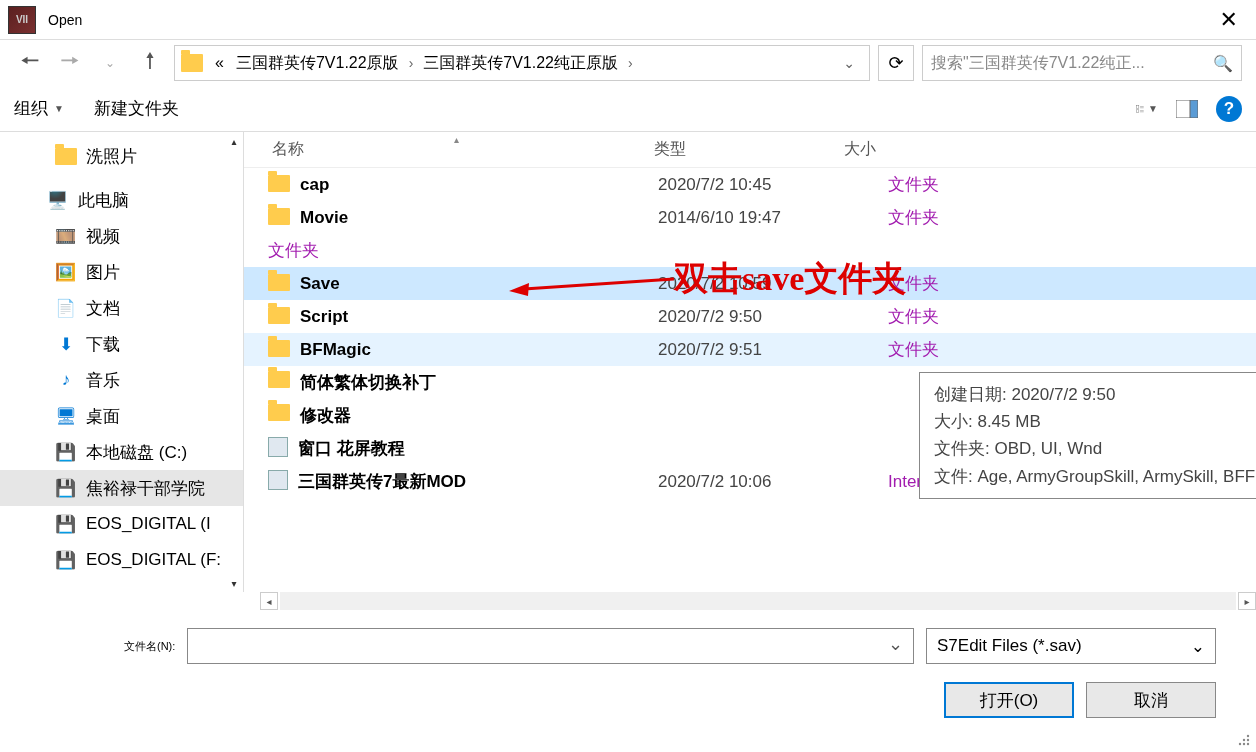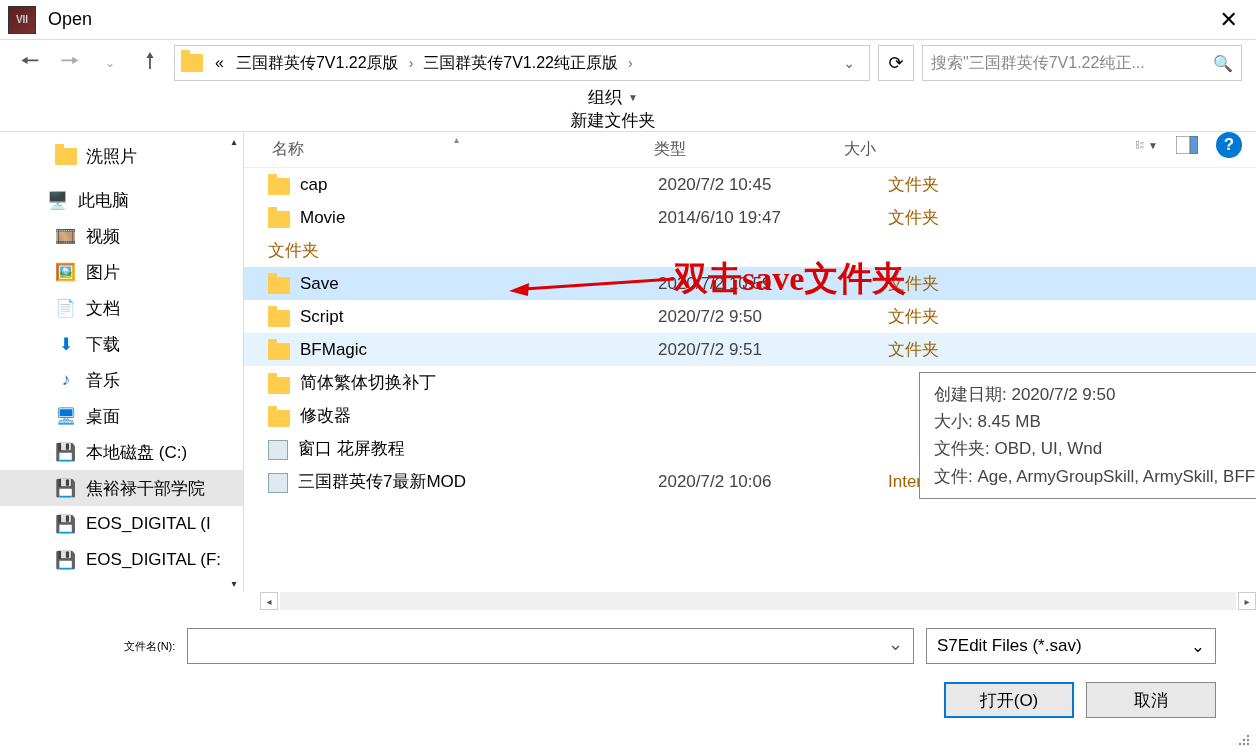--- a/index.html
+++ b/index.html
@@ -1,36 +1,36 @@
 <!DOCTYPE html>
 <html><head>
   <meta charset="utf-8">
   <style>
     * { box-sizing: border-box; margin: 0; padding: 0; }
     body { font-family: "Microsoft YaHei", "Segoe UI", sans-serif; font-size: 14px; background: #fff; color: #000; width: 1256px; height: 752px; overflow: hidden; position: relative; }
     
     .titlebar { display: flex; align-items: center; height: 40px; padding: 0 8px; border-bottom: 1px solid #ddd; }
     .app-icon { width: 28px; height: 28px; background: linear-gradient(135deg, #5b2020, #7a3030); border: 1px solid #333; display: flex; align-items: center; justify-content: center; color: #ccc; font-size: 10px; font-weight: bold; }
-    .title-text { margin-left: 12px; font-size: 18px; }
+    .title-text { margin-left: 12px; font-size: 14px; }
     .close-btn { margin-left: auto; padding: 4px 10px; font-size: 22px; cursor: pointer; }
 
     .nav-row { display: flex; align-items: center; height: 46px; padding: 4px 14px; gap: 8px; }
     .nav-btn { width: 32px; height: 32px; display: flex; align-items: center; justify-content: center; font-size: 22px; color: #555; cursor: pointer; }
     .nav-btn.disabled { color: #aaa; }
     .breadcrumb { flex: 1; display: flex; align-items: center; border: 1px solid #ccc; height: 36px; padding: 0 6px; background: #fff; }
     .folder-ico-sm { width: 22px; height: 18px; background: #ffcc4d; border-radius: 1px; margin-right: 6px; position: relative; }
     .folder-ico-sm::before { content: ""; position: absolute; top: -4px; left: 0; width: 9px; height: 4px; background: #ffcc4d; border-radius: 1px 1px 0 0; }
     .crumb { padding: 0 6px; font-size: 16px; cursor: pointer; }
     .crumb-sep { padding: 0 4px; color: #666; }
     .crumb-drop { margin-left: auto; padding: 0 8px; color: #666; cursor: pointer; }
     .refresh { width: 36px; height: 36px; border: 1px solid #ccc; display: flex; align-items: center; justify-content: center; font-size: 18px; cursor: pointer; }
     .search-box { width: 320px; height: 36px; border: 1px solid #ccc; display: flex; align-items: center; padding: 0 8px; color: #888; font-size: 16px; }
     .search-box .s-icon { margin-left: auto; color: #555; font-size: 16px; }
 
-    .toolbar { display: flex; align-items: center; height: 46px; padding: 0 14px; border-bottom: 1px solid #ddd; flex-direction: column; }
+    .toolbar { display: flex; align-items: center; height: 46px; padding: 0 14px; border-bottom: 1px solid #ddd; }
     .tb-item { display: flex; align-items: center; gap: 6px; margin-right: 30px; font-size: 17px; cursor: pointer; }
     .tb-drop { font-size: 10px; color: #555; }
     .tb-right { margin-left: auto; display: flex; align-items: center; gap: 18px; }
     .view-ico { width: 22px; height: 22px; display: flex; align-items: center; justify-content: center; color: #555; cursor: pointer; font-size: 18px; }
     .help-ico { width: 26px; height: 26px; border-radius: 50%; background: #0078d4; color: #fff; display: flex; align-items: center; justify-content: center; font-size: 17px; font-weight: bold; cursor: pointer; }
 
     .main { display: flex; height: 460px; }
     .sidebar { width: 244px; border-right: 1px solid #ddd; overflow-y: auto; padding-top: 6px; position: relative; }
     .sidebar::-webkit-scrollbar { width: 14px; }
     .sidebar::-webkit-scrollbar-thumb { background: #c2c2c2; }
@@ -44,23 +44,23 @@
     .headers { display: flex; height: 36px; align-items: center; border-bottom: 1px solid #eee; font-size: 16px; color: #555; position: relative; }
     .col-name { width: 410px; padding-left: 28px; display: flex; align-items: center; gap: 6px; }
     .col-date { width: 230px; }
     .col-type { width: 190px; }
     .col-size { flex: 1; }
     .sort-ind { font-size: 10px; color: #888; position: absolute; left: 210px; top: 2px; }
 
     .file-row { display: flex; height: 33px; align-items: center; font-size: 17px; padding-left: 24px; cursor: pointer; position: relative; }
     .file-row.selected { background: #cde8ff; }
     .file-row.hover { background: #e5f3ff; }
-    .fname { width: 390px; display: flex; align-items: flex-end; gap: 10px; }
+    .fname { width: 390px; display: flex; align-items: flex-start; gap: 10px; font-weight: bold; }
     .fdate { width: 230px; color: #444; }
-    .ftype { width: 190px; color: #a16207; }
+    .ftype { width: 190px; color: #a21caf; }
     .fsize { flex: 1; color: #444; padding-right: 20px; text-align: right; }
     .folder-i { width: 22px; height: 17px; background: #ffcc4d; border-radius: 1px; position: relative; flex-shrink: 0; }
     .folder-i::before { content: ""; position: absolute; top: -4px; left: 0; width: 9px; height: 4px; background: #ffcc4d; border-radius: 1px 1px 0 0; }
     .link-i { width: 20px; height: 20px; background: #e0e8f0; border: 1px solid #8aa; position: relative; flex-shrink: 0; }
 
     .annotation { position: absolute; top: 124px; left: 260px; color: #d00; font-size: 34px; font-weight: bold; font-family: "SimSun", serif; pointer-events: none; display: flex; align-items: center; }
     .arrow-svg { width: 170px; height: 40px; }
 
     .tooltip { position: absolute; left: 675px; top: 240px; width: 544px; background: #fff; border: 1px solid #888; padding: 8px 14px; font-size: 17px; line-height: 1.6; color: #444; z-index: 10; }
 

